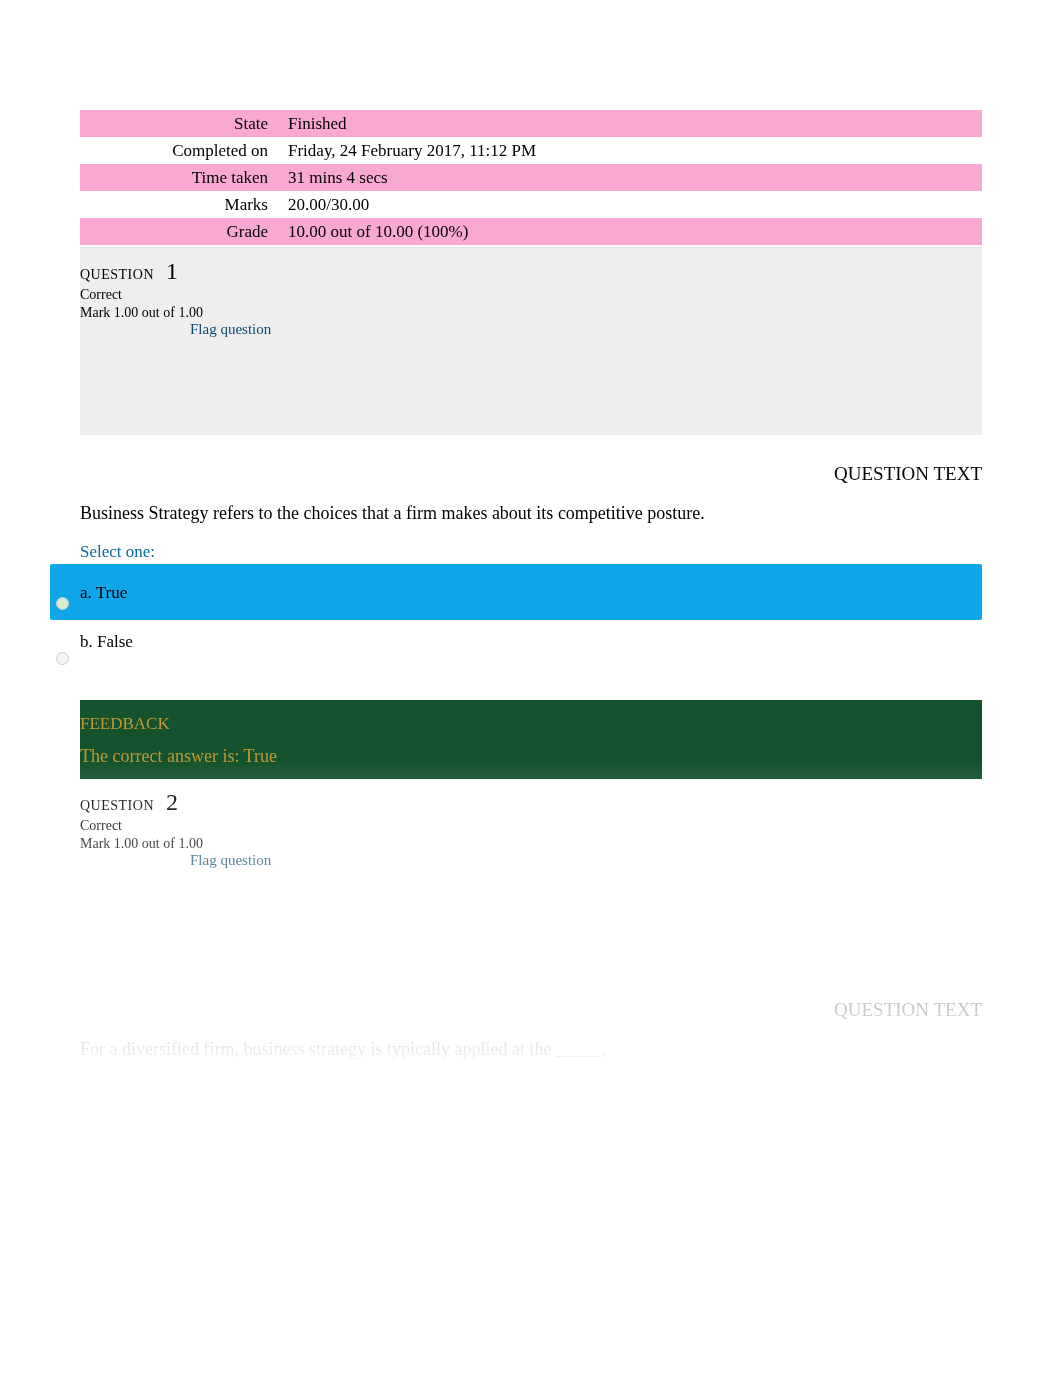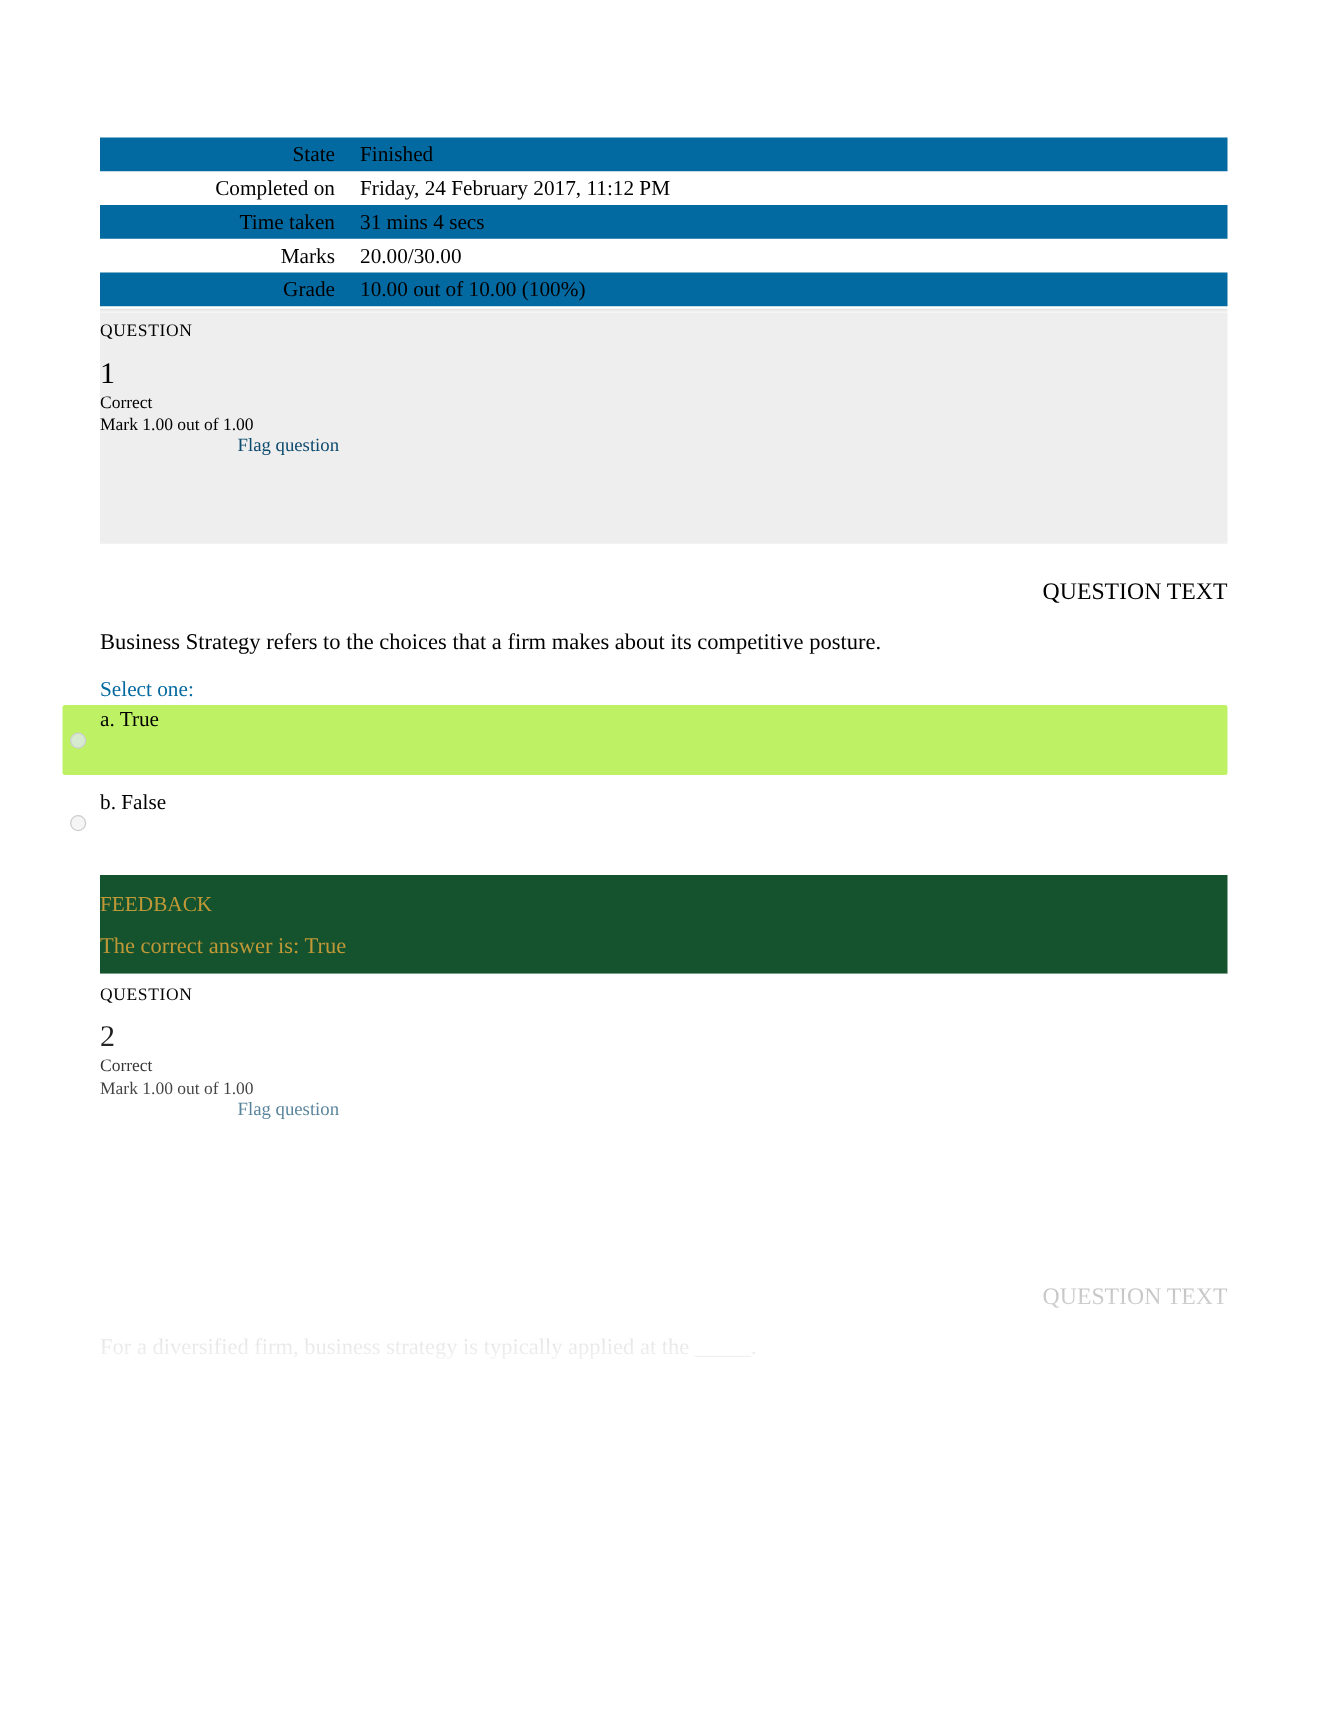--- a/index.html
+++ b/index.html
@@ -24,21 +24,21 @@
       width: 100%;
       border-collapse: collapse;
       margin-bottom: 2px;
     }
     
     .summary-row {
       height: 27px;
     }
     
     .summary-row.shaded {
-      background: #0369a1;
+      background: #f9a8d4;
     }
     
     .summary-label {
       width: 200px;
       text-align: right;
       padding-right: 12px;
       font-size: 17px;
       color: #000;
       vertical-align: middle;
     }
@@ -64,21 +64,20 @@
       margin-bottom: 0;
       position: relative;
       height: 185px;
     }
     
     .question-number-line {
       display: flex;
       align-items: baseline;
       gap: 12px;
       padding-left: 0;
-      flex-direction: column;
     }
     
     .question-label {
       font-size: 14px;
       font-variant: small-caps;
       letter-spacing: 0.5px;
       color: #000;
     }
     
     .question-number {
@@ -135,22 +134,23 @@
     }
     
     .option {
       display: flex;
       align-items: flex-start;
       padding: 0;
       min-height: 56px;
     }
     
     .option.correct {
-      background: #bef264;
+      background: #0ea5e9;
       border-radius: 2px;
+      align-items: center;
     }
     
     .radio-cell {
       width: 30px;
       padding-top: 22px;
       padding-left: 6px;
     }
     
     .radio-circle {
       width: 13px;

